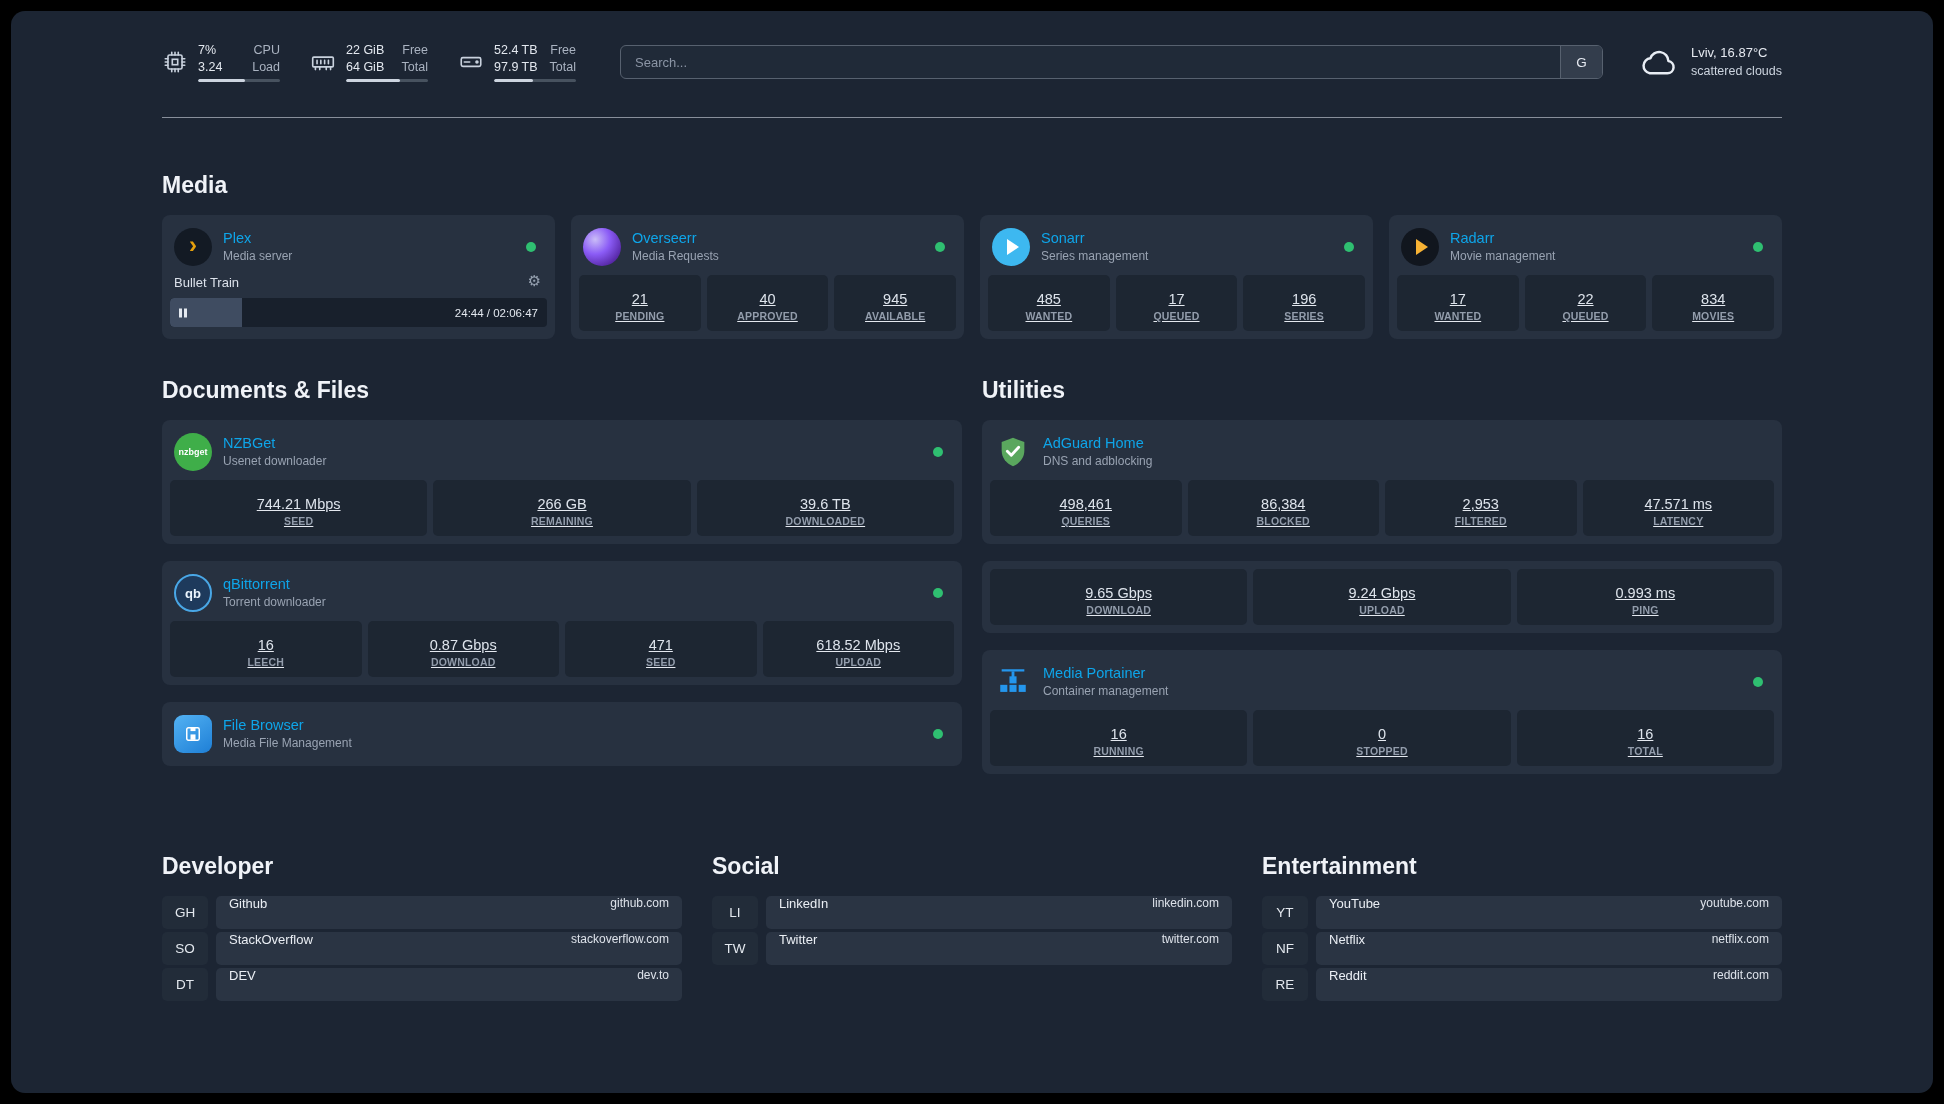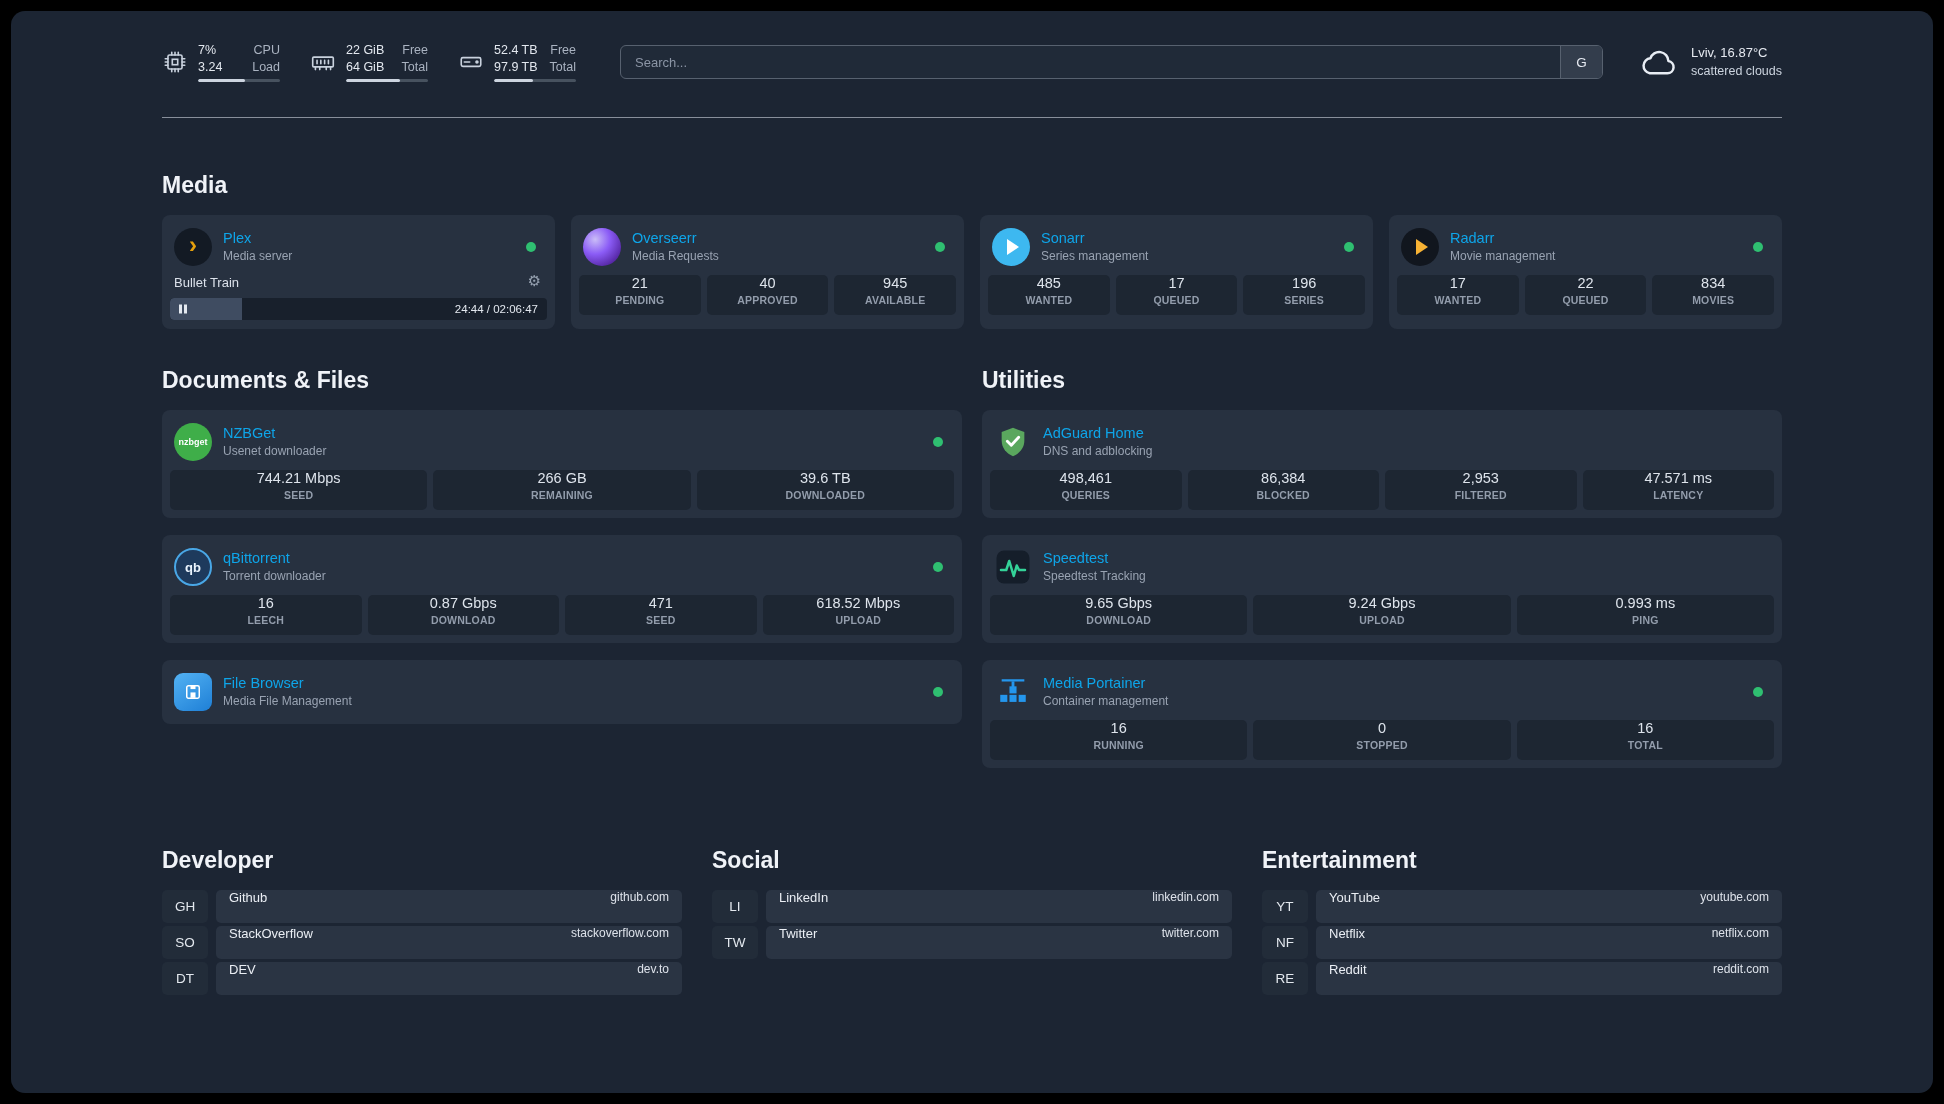--- a/index.html
+++ b/index.html
@@ -38,40 +38,40 @@
   .col-stack .card{ margin-bottom:17px; }
   
   .card{ background:#273140; border-radius:8px; padding:8px; }
   .card-head{ display:flex; align-items:center; gap:11px; padding:5px 6px 9px 4px; }
   .card-head.no-stats{ padding-bottom:5px; }
   .head-text{ line-height:1.3; }
   .svc-name{ font-size:14.5px; color:#0ea5e9; font-weight:500; }
   .svc-desc{ font-size:12px; color:#99a3b2; margin-top:1px; }
   .dot{ width:10px; height:10px; border-radius:50%; background:#2fbf71; margin-left:auto; margin-right:5px; flex:none; }
   .stats{ display:flex; gap:6px; }
-  .stat{ flex:1; background:#1d2632; border-radius:5px; text-align:center; padding:0 4px 9px; }
+  .stat{ flex:1; background:#1d2632; border-radius:5px; text-align:center; padding:16px 4px 9px;text-decoration:underline; }
   .stat-value{ font-size:14.5px; color:#dee4ec; }
   .stat-label{ font-size:10.5px; font-weight:700; color:#939dac; margin-top:3px; letter-spacing:.2px; }
   
   .icon{ width:38px; height:38px; border-radius:50%; display:flex; align-items:center; justify-content:center; flex:none; }
   .icon-plex{ background:#131a24; color:#e5a00d; font-size:24px; font-weight:bold; line-height:1; padding-bottom:4px; }
   .icon-overseerr{ background:radial-gradient(circle at 32% 30%, #cabdf7 0%, #8b5cf6 40%, #4c1d95 85%); }
   .icon-sonarr{ background:#3db8f0; }
   .icon-radarr{ background:#11161e; }
   .icon-nzbget{ background:#3fae49; color:#fff; font-size:9px; font-weight:bold; }
   .icon-qb{ background:#1e3a5c; border:2px solid #49a7e6; color:#eaf4fd; font-size:13px; font-weight:600; }
   .icon-fb{ background:linear-gradient(145deg,#53b2f3,#1e7fd6); border-radius:9px; }
   .icon-speedtest,.icon-adguard,.icon-portainer{ background:transparent; border-radius:8px; }
   .tri{ width:0; height:0; border-top:8px solid transparent; border-bottom:8px solid transparent; margin-left:4px; }
   .tri-white{ border-left:12px solid #ffffff; }
   .tri-amber{ border-left:12px solid #f7b234; }
   
   .plex-np{ display:flex; align-items:flex-end; justify-content:space-between; padding:1px 6px 8px 4px; font-size:13px; color:#dbe1ea; }
   .gear{ color:#95a0af; font-size:15px; cursor:pointer; }
-  .plex-bar{ position:relative; height:22px; background:#18202c; border-radius:4px; overflow:hidden; margin:0 0 1px; }
+  .plex-bar{ position:relative; height:29px; background:#18202c; border-radius:4px; overflow:hidden; margin:0 0 1px; }
   .plex-fill{ height:100%; background:#3f4c61; border-radius:4px 0 0 4px; }
   .pause{ position:absolute; left:9px; top:50%; transform:translateY(-50%); display:flex; gap:2.5px; }
   .pause span{ display:block; width:2.5px; height:9px; background:#e4e9f0; }
   .plex-time{ position:absolute; right:9px; top:50%; transform:translateY(-50%); font-size:11.5px; color:#e3e8ef; }
   
   .bookmarks{ display:grid; grid-template-columns:repeat(3,1fr); column-gap:30px; margin-top:62px; }
   .bm-row{ display:flex; gap:8px; height:33px; margin-bottom:3px; cursor:pointer; }
   .bm-abbr{ width:46px; background:#222c39; border-radius:5px; display:flex; align-items:center; justify-content:center;
     font-size:13.5px; color:#e3e8ee; flex:none; }
   .bm-main{ flex:1; background:#2a3443; border-radius:5px; display:flex; justify-content:space-between; padding:0 13px; }
@@ -380,32 +380,20 @@
               <div class="stat-label">FILTERED</div>
             </div>
           <div class="stat">
               <div class="stat-value">47.571 ms</div>
               <div class="stat-label">LATENCY</div>
             </div>
         </div>
       </div>
 
       <div class="card">
-        <div class="card-head">
-          <div class="icon icon-speedtest">
-            <svg viewBox="0 0 24 24" width="36" height="36">
-                <rect x="1" y="1" width="22" height="22" rx="5" fill="#151e2a"></rect>
-                <polyline points="4,14 7.5,14 9.5,8 12.5,18 14.5,11 16,14 20,14" stroke="#34d399" stroke-width="1.7" fill="none" stroke-linejoin="round" stroke-linecap="round"></polyline>
-              </svg>
-          </div>
-          <div class="head-text">
-            <div class="svc-name">Speedtest</div>
-            <div class="svc-desc">Speedtest Tracking</div>
-          </div>
-        </div>
         <div class="stats">
           <div class="stat">
               <div class="stat-value">9.65 Gbps</div>
               <div class="stat-label">DOWNLOAD</div>
             </div>
           <div class="stat">
               <div class="stat-value">9.24 Gbps</div>
               <div class="stat-label">UPLOAD</div>
             </div>
           <div class="stat">

